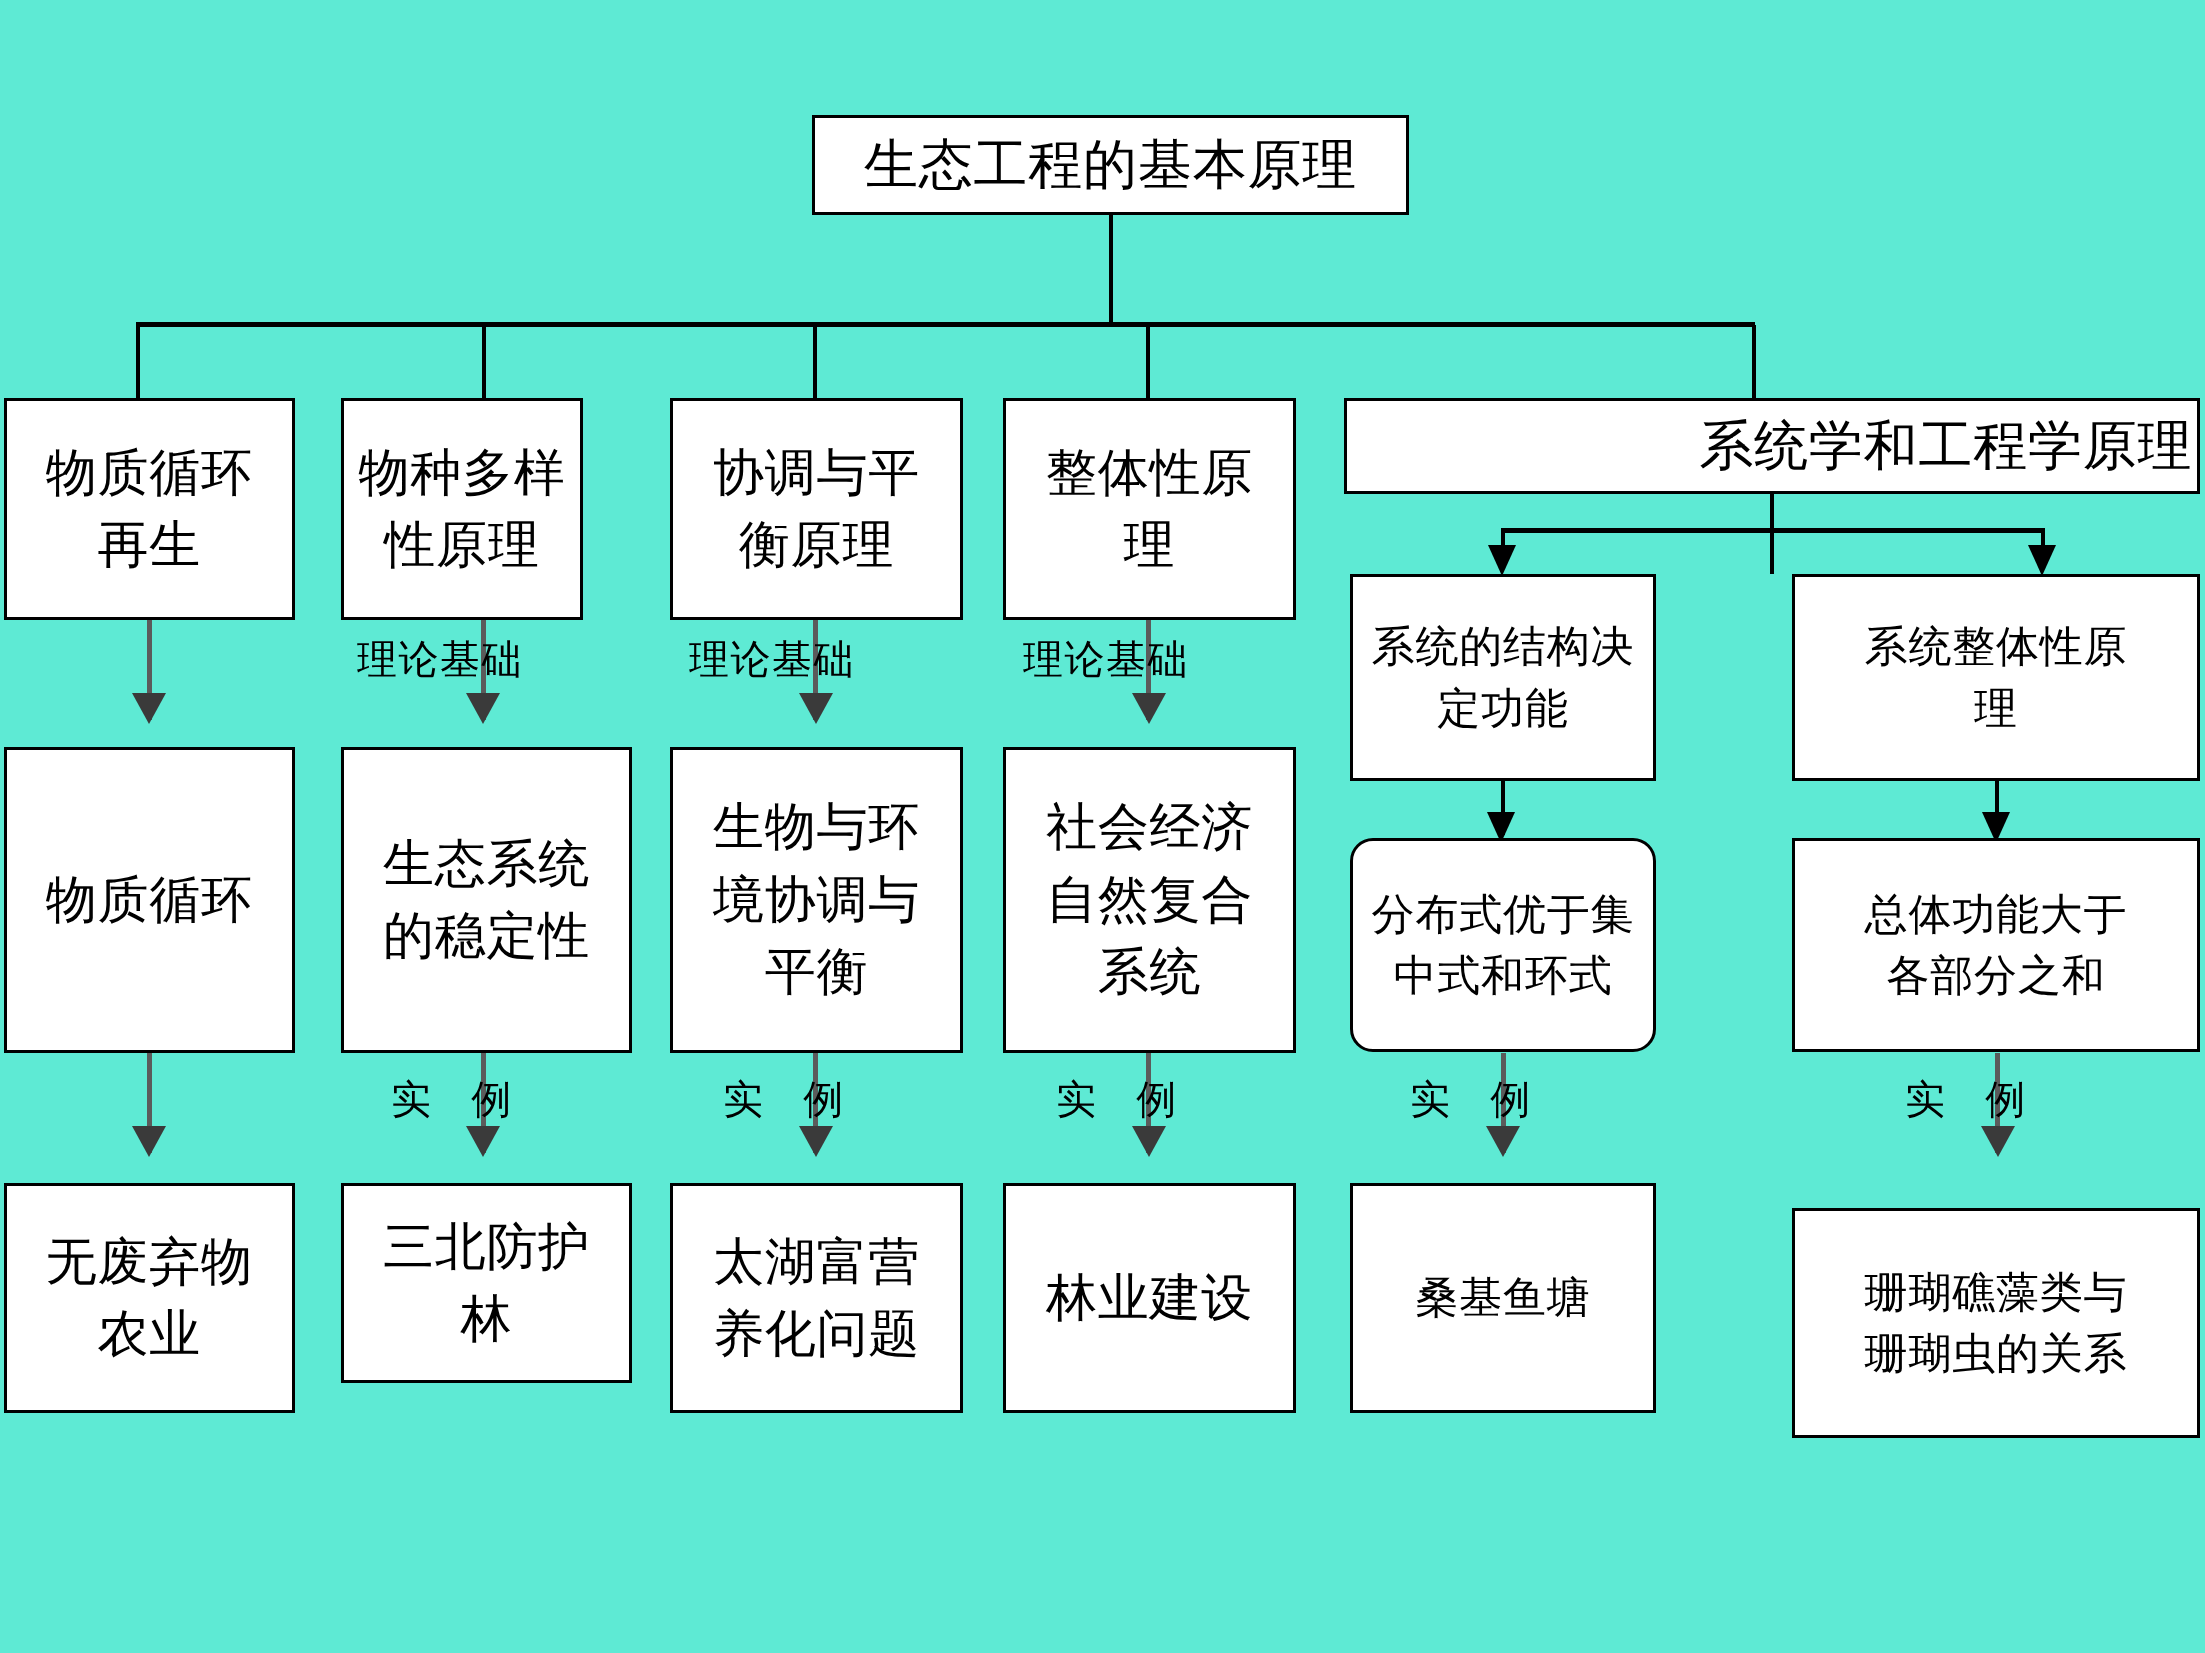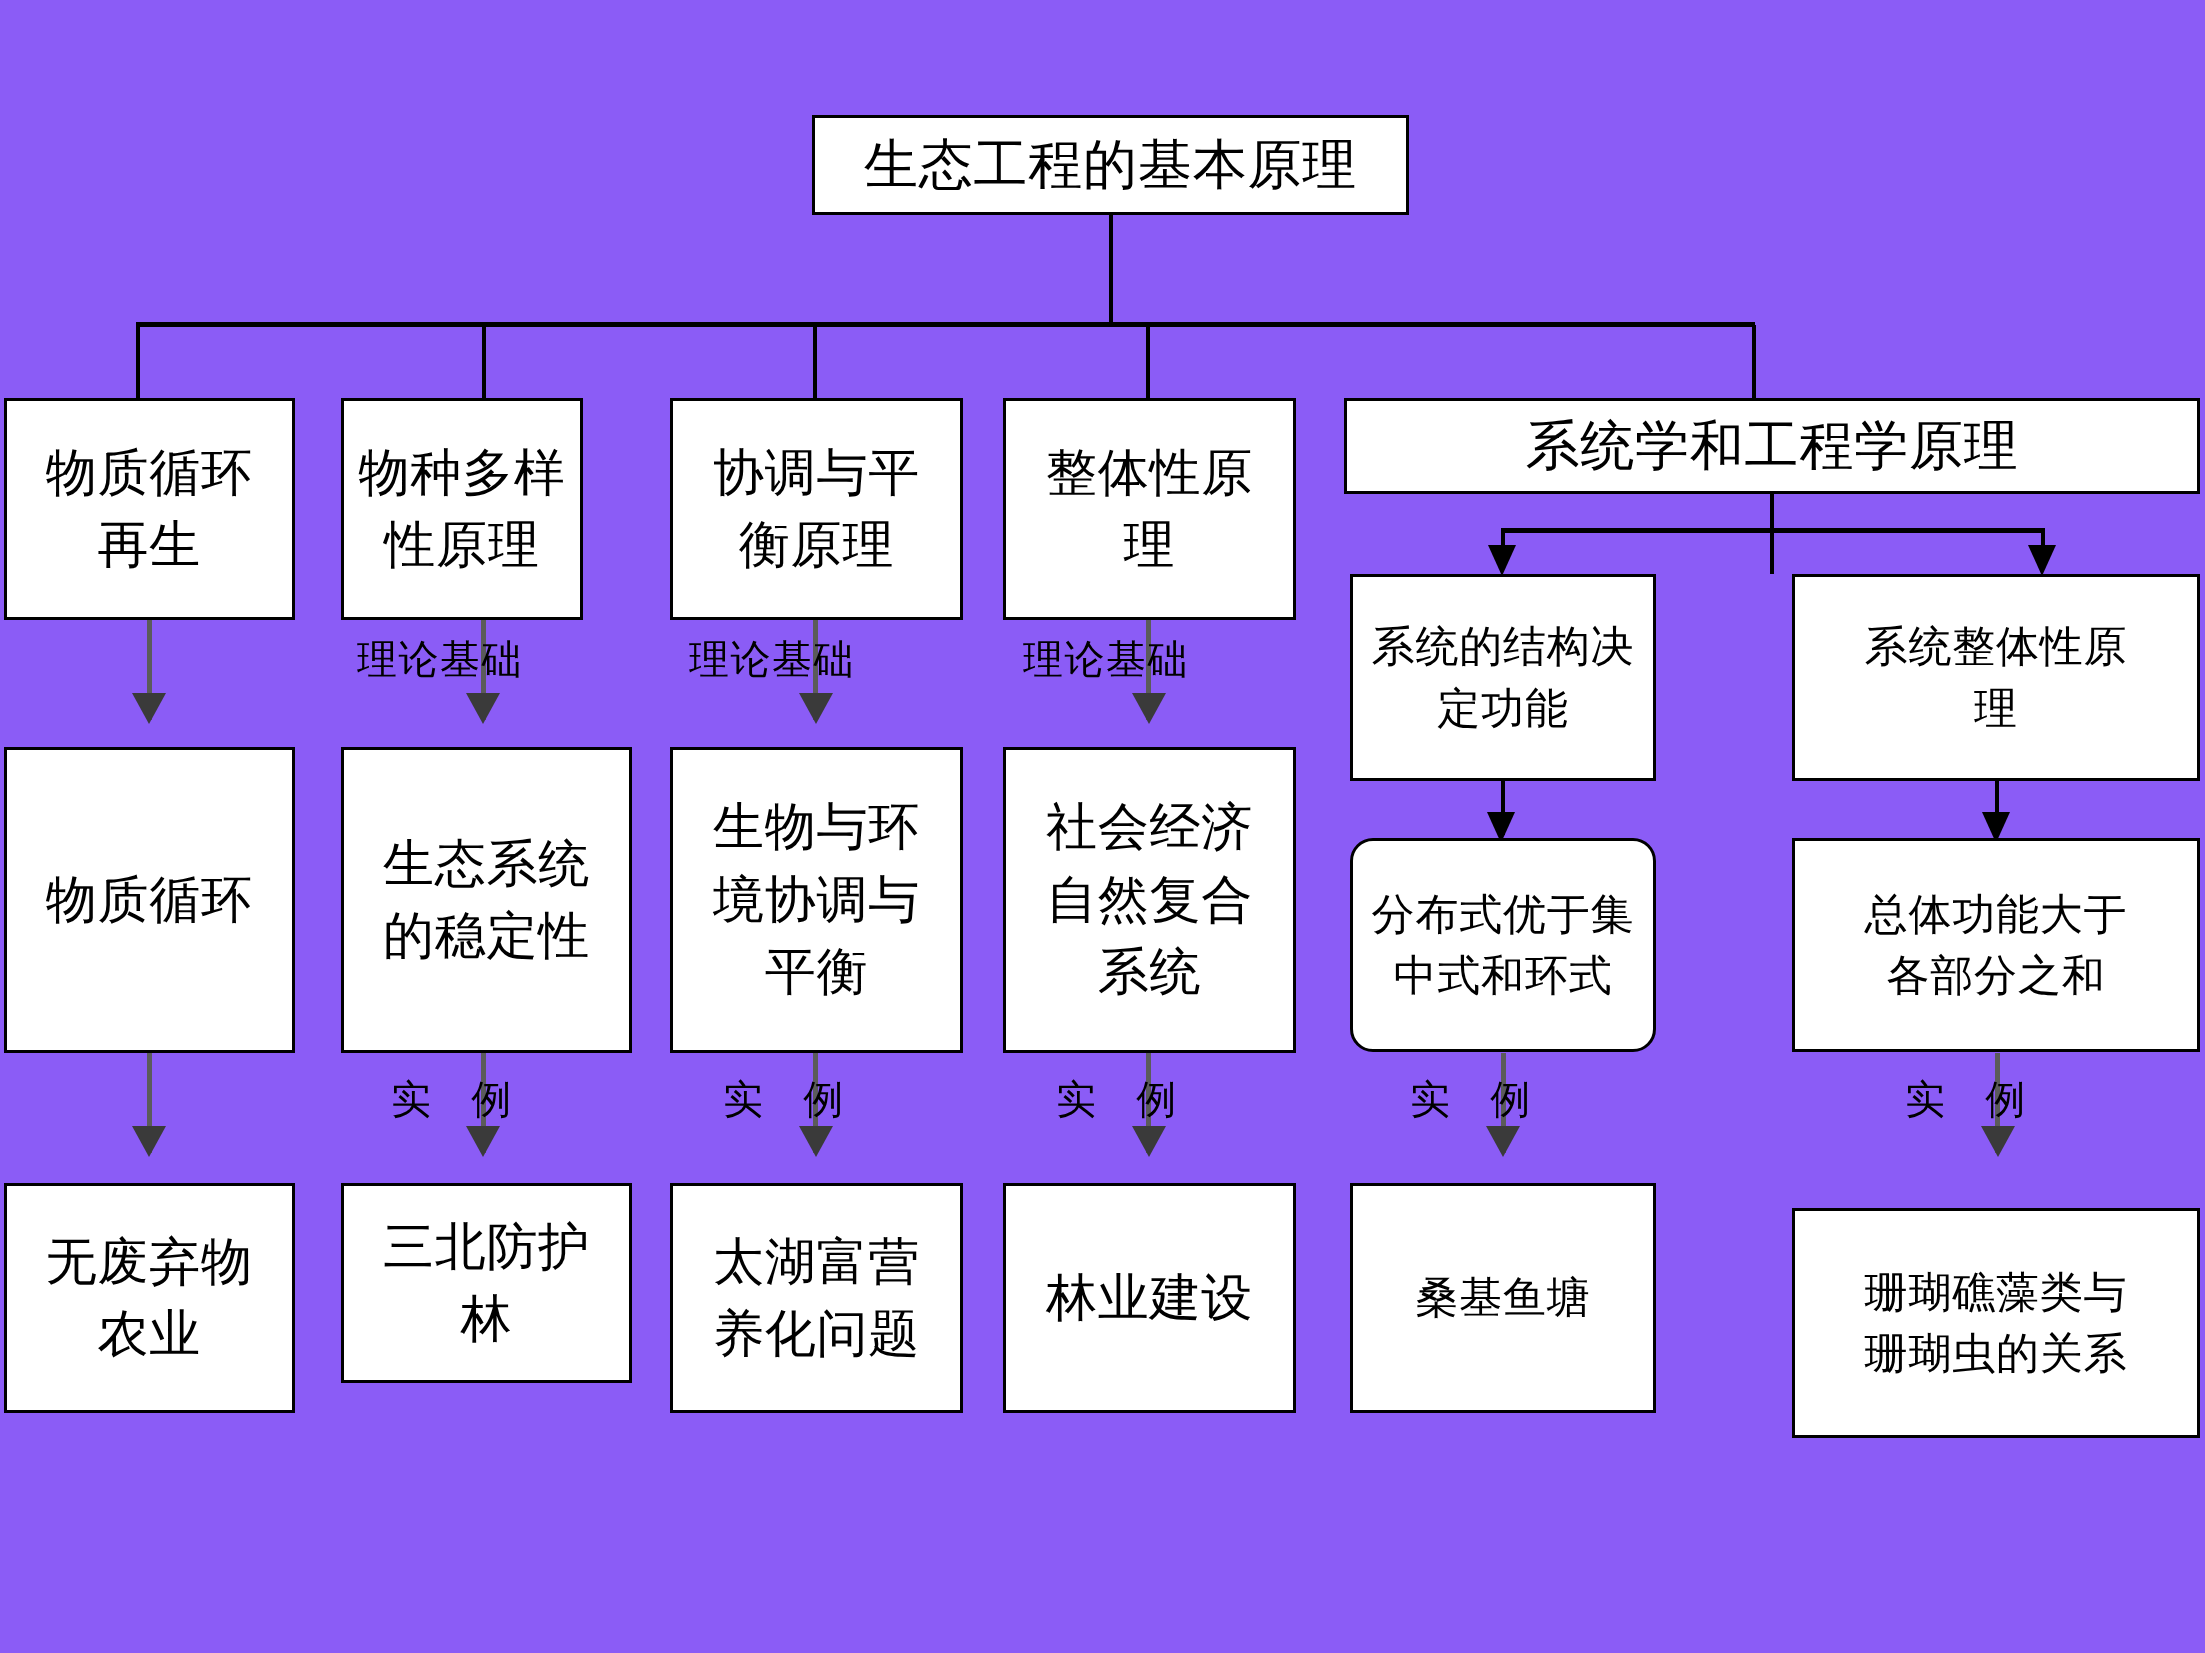--- a/index.html
+++ b/index.html
@@ -11,21 +11,21 @@
     width: 2205px;
     height: 1654px;
     font-family: "DejaVu Sans", "Liberation Sans", sans-serif;
     color: #000000;
     overflow: hidden;
   }
   #canvas {
     position: relative;
     width: 2205px;
     height: 1654px;
-    background: #8b5cf6;
+    background: #5eead4;
   }
   .box {
     position: absolute;
     box-sizing: border-box;
     border: 3.8px solid #000000;
     background: #ffffff;
     display: flex;
     align-items: center;
     justify-content: center;
     text-align: center;
@@ -117,21 +117,21 @@
   <div class="box t-md" style="left:670px; top:398px; width:293px; height:222px;">
     <span class="txt">协调与平
 衡原理</span>
   </div>
 
   <div class="box t-md" style="left:1003px; top:398px; width:293px; height:222px;">
     <span class="txt">整体性原
 理</span>
   </div>
 
-  <div class="box t-lg" style="left:1344px; top:398px; width:856px; height:96px;">
+  <div class="box t-lg" style="left:1344px; top:398px; width:856px; height:96px;text-align:right;">
     <span class="txt">系统学和工程学原理</span>
   </div>
 
   <div class="vline" style="left:1770px; top:494px; height:80px;"></div>
   <div class="hline" style="left:1501px; top:528px; width:544px;"></div>
   <div class="vline" style="left:1501px; top:528px; height:34px;"></div>
   <div class="arrow" style="left:1488px; top:545px;"></div>
   <div class="vline" style="left:2041px; top:528px; height:34px;"></div>
   <div class="arrow" style="left:2028px; top:545px;"></div>
 

